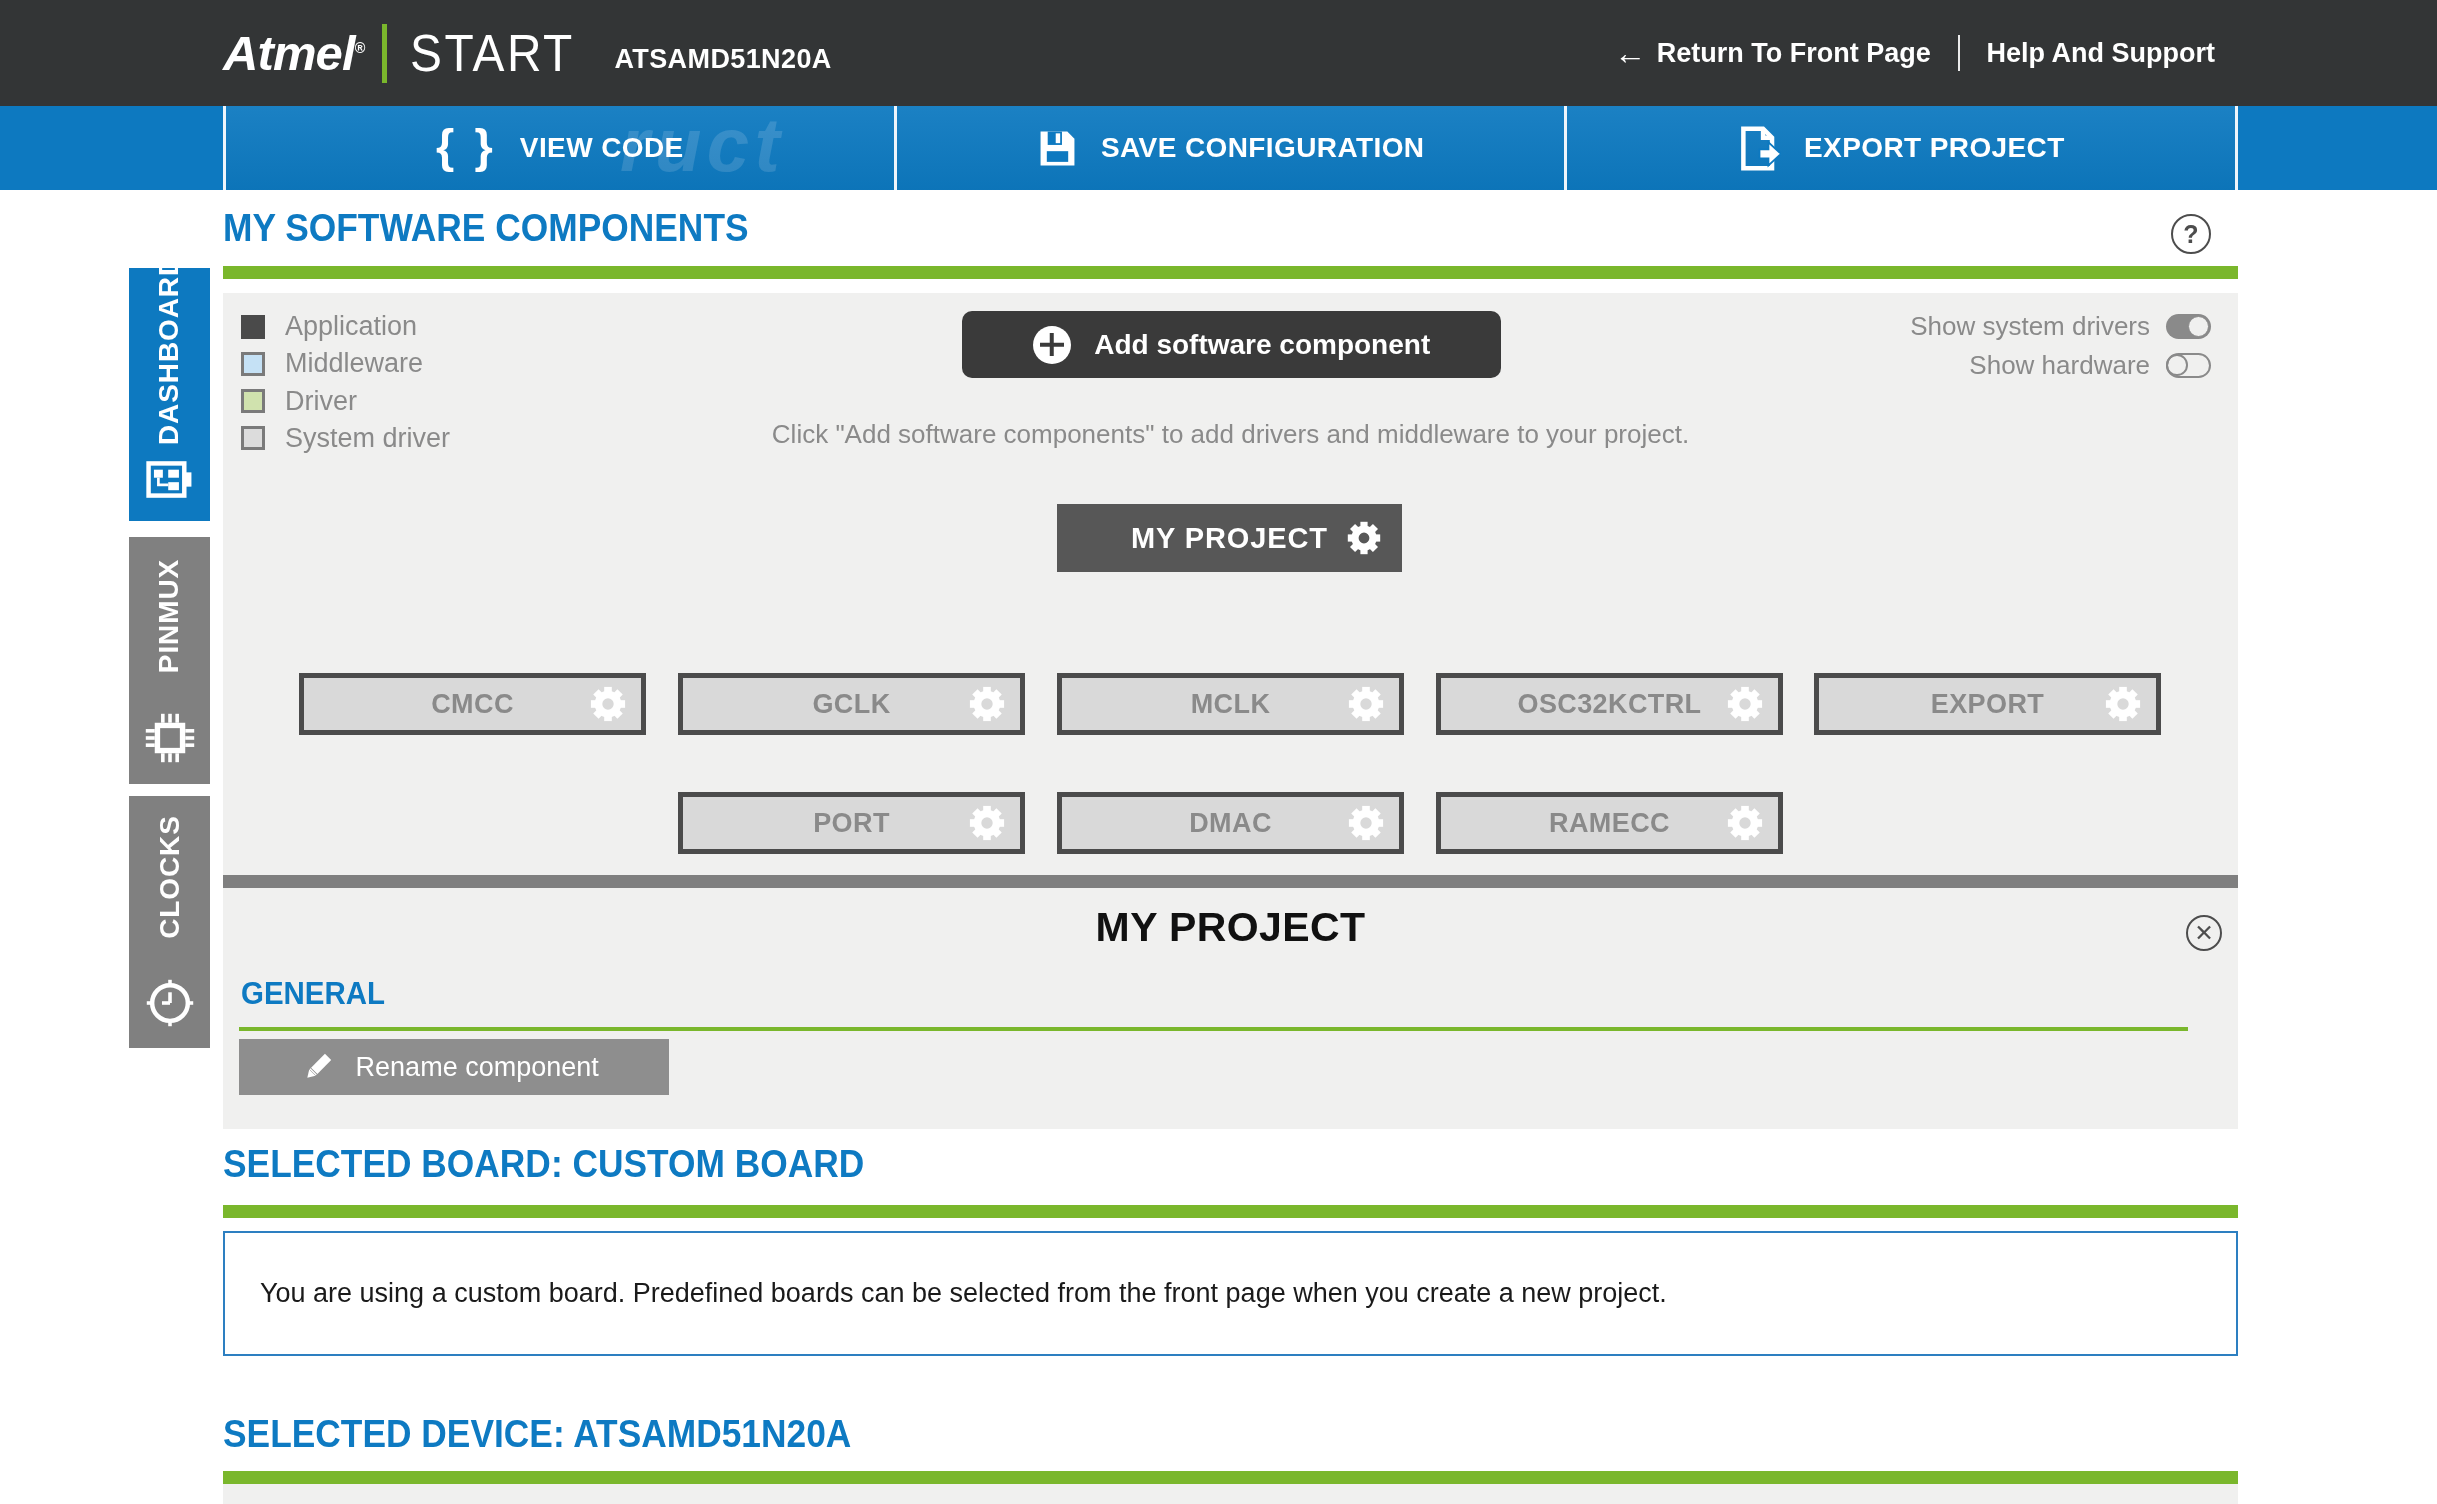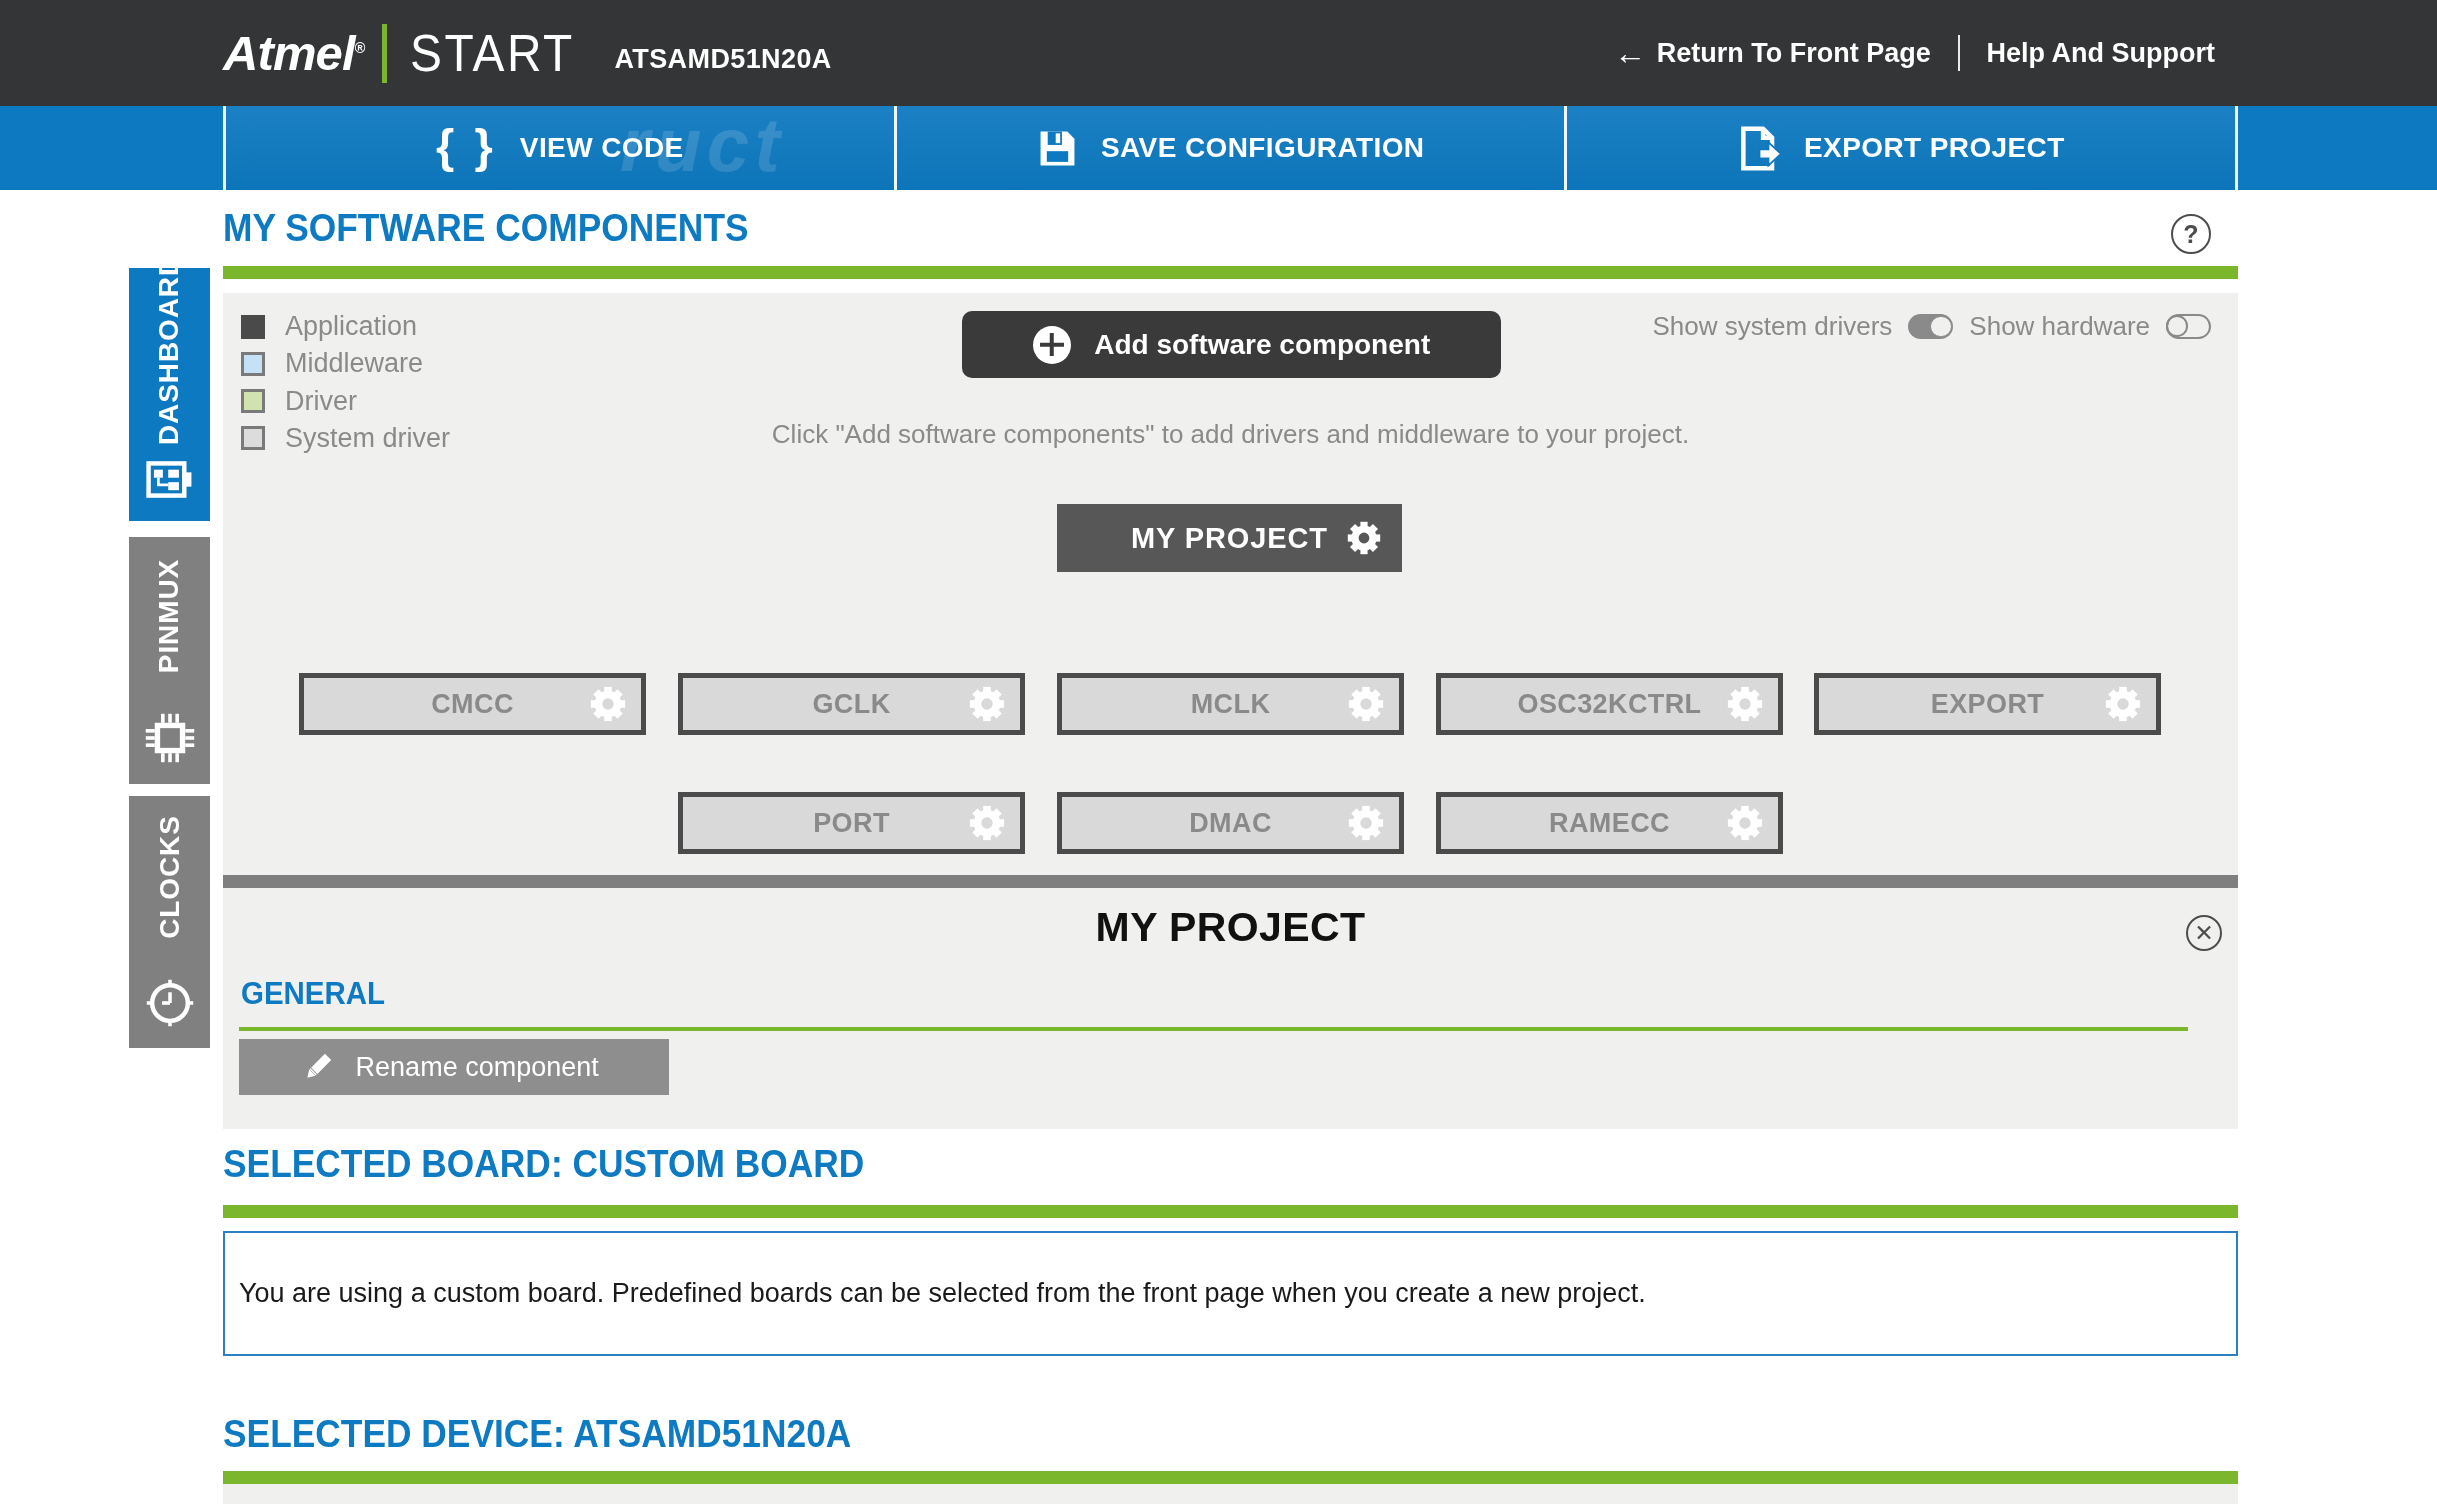--- a/index.html
+++ b/index.html
@@ -43,21 +43,21 @@
   .legend-item{display:flex;align-items:center;gap:20px;}
   .legend-swatch{width:24px;height:24px;border:3.6px solid #7a7a7a;}
   .legend-label{color:#8a8a8a;font-size:27px;}
 
   .add-btn{position:absolute;left:739px;top:18px;width:539px;height:67px;background:#3a3a3a;display:flex;align-items:center;justify-content:center;gap:23.4px;color:#fff;font-size:28px;font-weight:bold;cursor:pointer;border-radius:10px;}
   .plus-circle{width:38px;height:38px;background:#fff;border-radius:50%;position:relative;}
   .plus-circle::before,.plus-circle::after{content:"";position:absolute;background:#3a3a3a;}
   .plus-circle::before{left:50%;top:7.2px;bottom:7.2px;width:4.5px;transform:translateX(-50%);}
   .plus-circle::after{top:50%;left:7.2px;right:7.2px;height:4.5px;transform:translateY(-50%);}
 
-  .toggles{position:absolute;right:27px;top:18px;display:flex;flex-direction:row;gap:16px;align-items:flex-end;}
+  .toggles{position:absolute;right:27px;top:18px;display:flex;flex-direction:column;gap:8px;align-items:flex-end;}
   .toggle-row{display:flex;align-items:center;gap:16px;cursor:pointer;}
   .toggle-label{color:#8a8a8a;font-size:26px;}
   .toggle{width:45px;height:25px;border-radius:12.6px;position:relative;}
   .toggle.on{background:#8a8a8a;}
   .toggle.on .knob{position:absolute;right:1.8px;top:1.8px;width:21.6px;height:21.6px;background:#f0f0ef;border:1.8px solid #8a8a8a;border-radius:50%;}
   .toggle.off{background:transparent;border:2.7px solid #8a8a8a;}
   .toggle.off .knob{position:absolute;left:-1.8px;top:-0.9px;width:21.6px;height:21.6px;background:transparent;border:2.7px solid #8a8a8a;border-radius:50%;}
 
   .hint-text{position:absolute;left:0;top:126px;width:100%;text-align:center;color:#8a8a8a;font-size:26px;}
 
@@ -79,21 +79,21 @@
   .side-tab{position:absolute;left:129px;width:81px;cursor:pointer;}
   .side-tab .vlabel{position:absolute;left:0;right:0;top:0;bottom:90px;display:flex;align-items:center;justify-content:center;}
   .side-tab .vlabel span{transform:rotate(-90deg);white-space:nowrap;color:#fff;font-size:28px;font-weight:bold;letter-spacing:0.9px;}
   .side-tab .tab-icon{position:absolute;left:50%;bottom:20px;transform:translateX(-50%);}
   .tab-dashboard{top:268px;height:253px;background:#0d79c0;}
   .tab-pinmux{top:537px;height:247px;background:#808080;}
   .tab-clocks{top:796px;height:252px;background:#808080;}
 
   
   .board-box{position:absolute;left:223px;top:1231px;width:2015px;height:125px;background:#fff;border:2.7px solid #2d7fc1;display:flex;align-items:center;}
-  .board-box span{margin-left:14px;color:#1a1a1a;font-size:27px;}
+  .board-box span{margin-left:35px;color:#1a1a1a;font-size:27px;}
   .bottom-strip{position:absolute;left:223px;top:1484px;width:2015px;height:20.7px;background:#f0f0ef;}
 
   svg{display:block;}
 </style>
 </head>
 <body>
 
 <div id="app">
 
   <div class="topbar">

